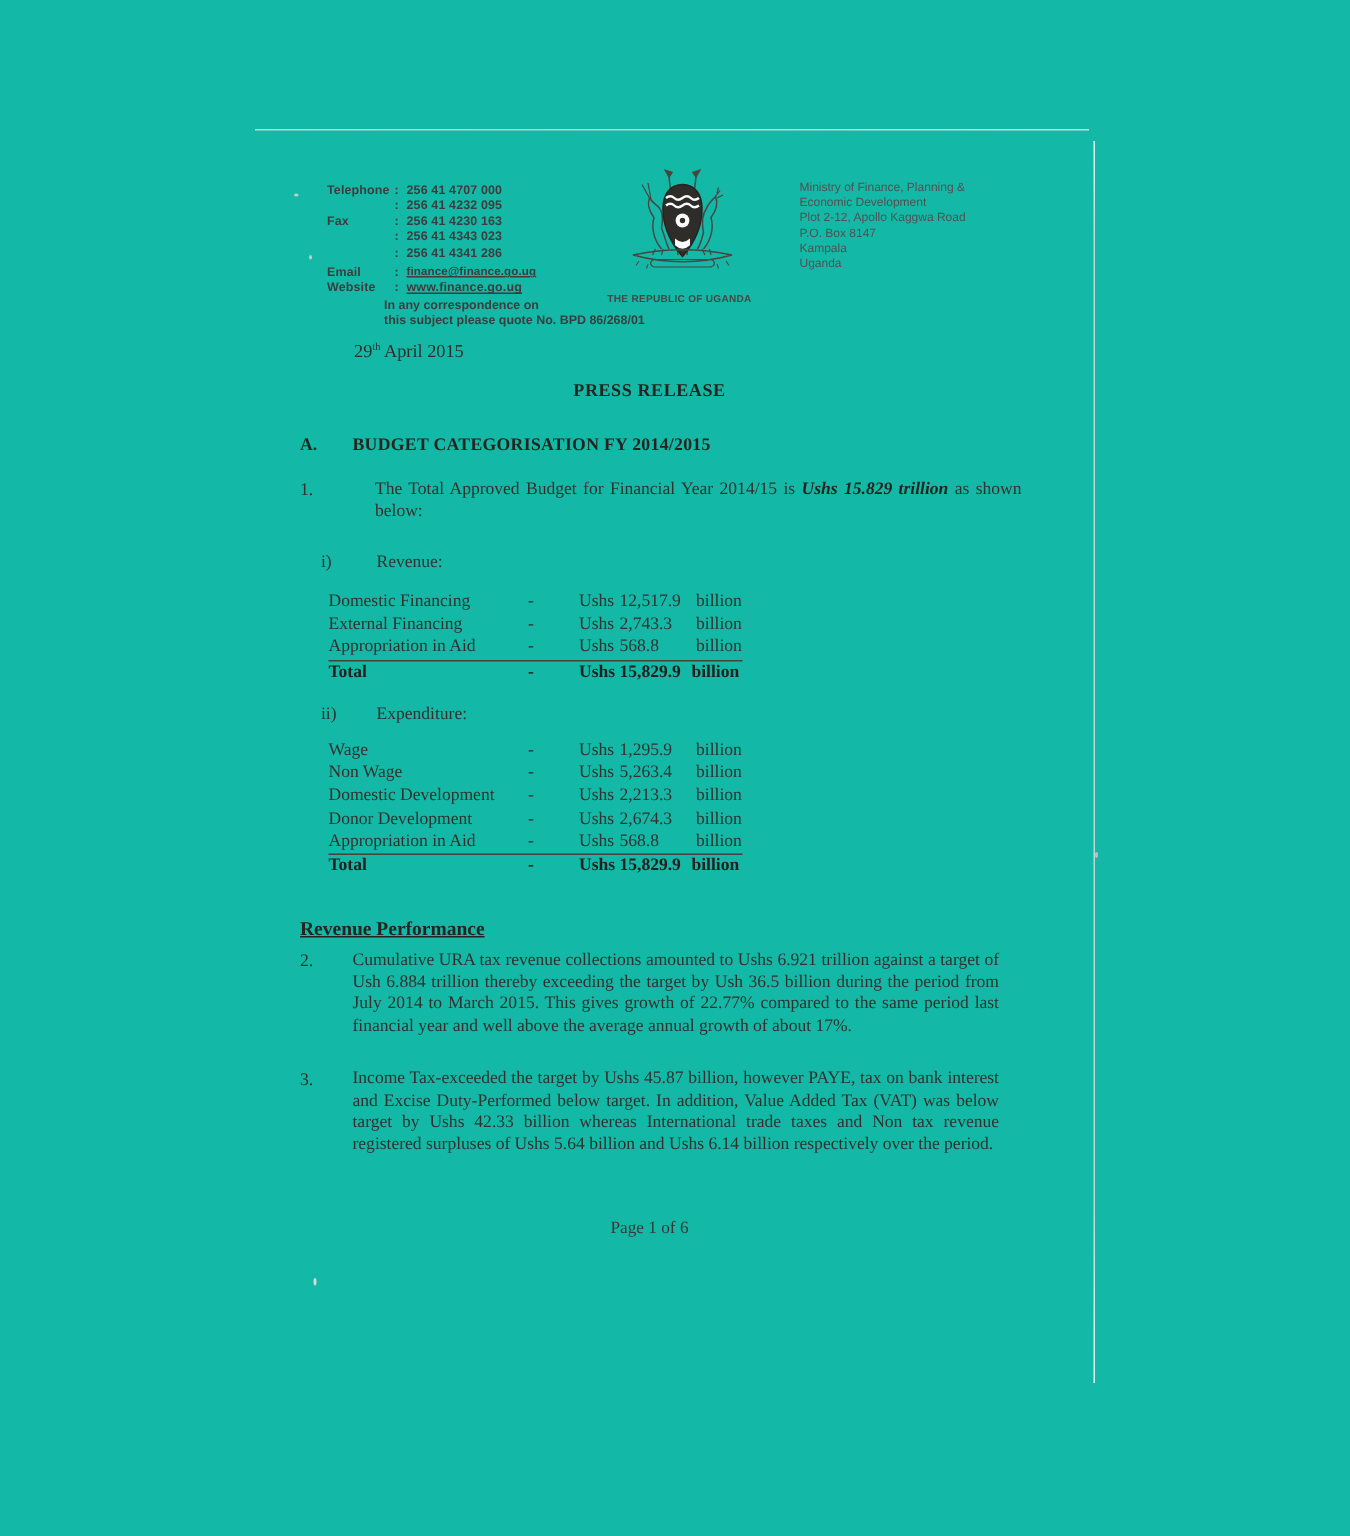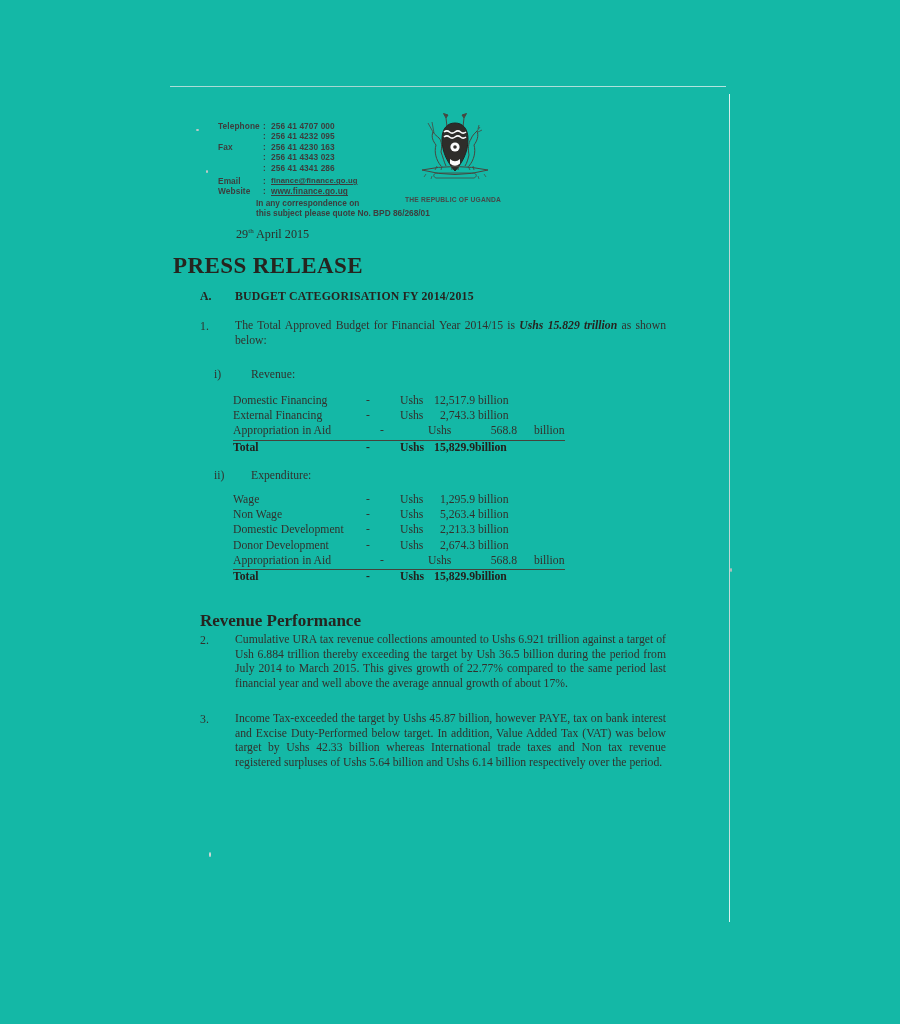--- a/index.html
+++ b/index.html
@@ -34,48 +34,48 @@
   .emblem-caption{position:absolute;left:401px;top:196px;width:104px;text-align:center;
     font-family:"Liberation Sans",sans-serif;font-weight:bold;font-size:6.7px;
     letter-spacing:.2px;color:#474747;}
 
   .corr{position:absolute;left:218px;top:198px;font-family:"Liberation Sans",sans-serif;
     font-weight:bold;font-size:8.3px;line-height:10.2px;color:#3d3d3d;margin-left:38px;}
 
   .date{position:absolute;left:236px;top:227px;font-size:12.2px;color:#2f2d29;}
   .date sup{font-size:7px;}
 
-  .title{position:absolute;left:173px;top:253px;width:520px;text-align:left;
-    font-weight:bold;font-size:23px;letter-spacing:.4px;color:#26241f;}
+  .title{position:absolute;left:173px;top:253px;width:520px;text-align:center;
+    font-weight:bold;font-size:12px;letter-spacing:.4px;color:#26241f;}
 
   .num{position:absolute;left:200px;font-size:11.8px;}
   .bold{font-weight:bold;color:#26241f;}
   .a-heading{position:absolute;left:235px;top:289px;font-weight:bold;font-size:11.8px;
     letter-spacing:.2px;color:#26241f;}
 
   .para{position:absolute;left:235px;width:431px;text-align:justify;
     font-size:11.7px;line-height:14.6px;color:#33312d;}
   .em-bi{font-weight:bold;font-style:italic;color:#26241f;}
 
   .subhead{position:absolute;left:214px;display:flex;font-size:11.7px;}
   .marker{width:37px;}
 
-  .table{position:absolute;left:233px;font-size:11.7px;}
+  .table{position:absolute;left:219px;font-size:11.7px;}
   .t-row{display:flex;height:15.2px;align-items:baseline;}
   .t-item{width:133px;}
   .t-dash{width:34px;}
   .t-cur{width:27px;}
-  .t-amt{width:48px;text-align:right;display:inline-block;}
+  .t-amt{width:48px;display:inline-block;}
   .t-unit{margin-left:3px;}
   .t-row.b{font-weight:bold;color:#23211d;}
   .t-row.b .t-unit{margin-left:0;}
-  .t-row.ul{border-bottom:1.1px solid #45433c;gap:14px;}
-
-  .rp-heading{position:absolute;left:200px;top:611px;font-weight:bold;font-size:17px;
-    color:#26241f;}
+  .t-row.ul{border-bottom:1.1px solid #45433c;}
+
+  .rp-heading{position:absolute;left:200px;top:611px;font-weight:bold;font-size:13px;
+    text-decoration:underline;color:#26241f;}
 
   .footer{position:absolute;left:173px;top:813px;width:520px;text-align:center;
     font-size:11.5px;color:#3a3834;}
 </style>
 </head>
 <body>
 
 <div class="canvas">
 
   <div class="edge-top"></div>
@@ -144,37 +144,45 @@
         <circle cx="47" cy="35" r="1.8" fill="#2e2d2a" stroke="none"></circle>
         <path d="M42 47 q5 4.5 10 0 l0 4.5 q-5 4.5 -10 0 z" fill="#fbfbfb" stroke="none"></path>
         <path d="M14 58 Q47 51 80 58 Q47 67 14 58 Z"></path>
         <path d="M28 61 h38 M28 66 h38 M28 61 c-3 1 -3 4 0 5 M66 61 c3 1 3 4 0 5" stroke-width=".8"></path>
         <path d="M18 62 l-2 3 M24 64 l-1 3 M70 64 l1 3 M76 62 l2 3" stroke-width=".7"></path>
       </g>
     </svg>
   </div>
   <div class="emblem-caption">THE REPUBLIC OF UGANDA</div>
 
+  <div class="ministry">
+      <div>Ministry of Finance, Planning &amp;</div>
+      <div>Economic Development</div>
+      <div>Plot 2-12, Apollo Kaggwa Road</div>
+      <div>P.O. Box 8147</div>
+      <div>Kampala</div>
+      <div>Uganda</div>
+    </div>
 
   <div class="corr">
       <div>In any correspondence on</div>
       <div>this subject please quote No. BPD 86/268/01</div>
     </div>
 
   <div class="date">
     <span>29</span><sup>th</sup><span> April 2015</span>
   </div>
 
   <div class="title">PRESS RELEASE</div>
 
   <div class="num bold" style="top:289px;">A.</div>
   <div class="a-heading">BUDGET CATEGORISATION FY 2014/2015</div>
 
   <div class="num" style="top:319px;">1.</div>
-  <div class="para" style="top:319px;">
+  <div class="para" style="top:319px;margin-left:15px;">
     <span>The Total Approved Budget for Financial Year 2014/15 is </span><span class="em-bi">Ushs 15.829 trillion</span><span> as shown below:</span>
   </div>
 
   <div class="subhead" style="top:368px;">
     <span class="marker">i)</span>
     <span>Revenue:</span>
   </div>
   <div class="table" style="top:394px;">
       <div class="t-row">
         <span class="t-item">Domestic Financing</span>
@@ -256,14 +264,15 @@
     </div>
 
   <div class="rp-heading">Revenue Performance</div>
 
   <div class="num" style="top:633px;">2.</div>
   <div class="para" style="top:633px;">Cumulative URA tax revenue collections amounted to Ushs 6.921 trillion against a target of Ush 6.884 trillion thereby exceeding the target by Ush 36.5 billion during the period from July 2014 to March 2015. This gives growth of 22.77% compared to the same period last financial year and well above the average annual growth of about 17%.</div>
 
   <div class="num" style="top:712px;">3.</div>
   <div class="para" style="top:712px;">Income Tax-exceeded the target by Ushs 45.87 billion, however PAYE, tax on bank interest and Excise Duty-Performed below target. In addition, Value Added Tax (VAT) was below target by Ushs 42.33 billion whereas International trade taxes and Non tax revenue registered surpluses of Ushs 5.64 billion and Ushs 6.14 billion respectively over the period.</div>
 
+  <div class="footer">Page 1 of 6</div>
 
 </div>
 
 </body></html>

